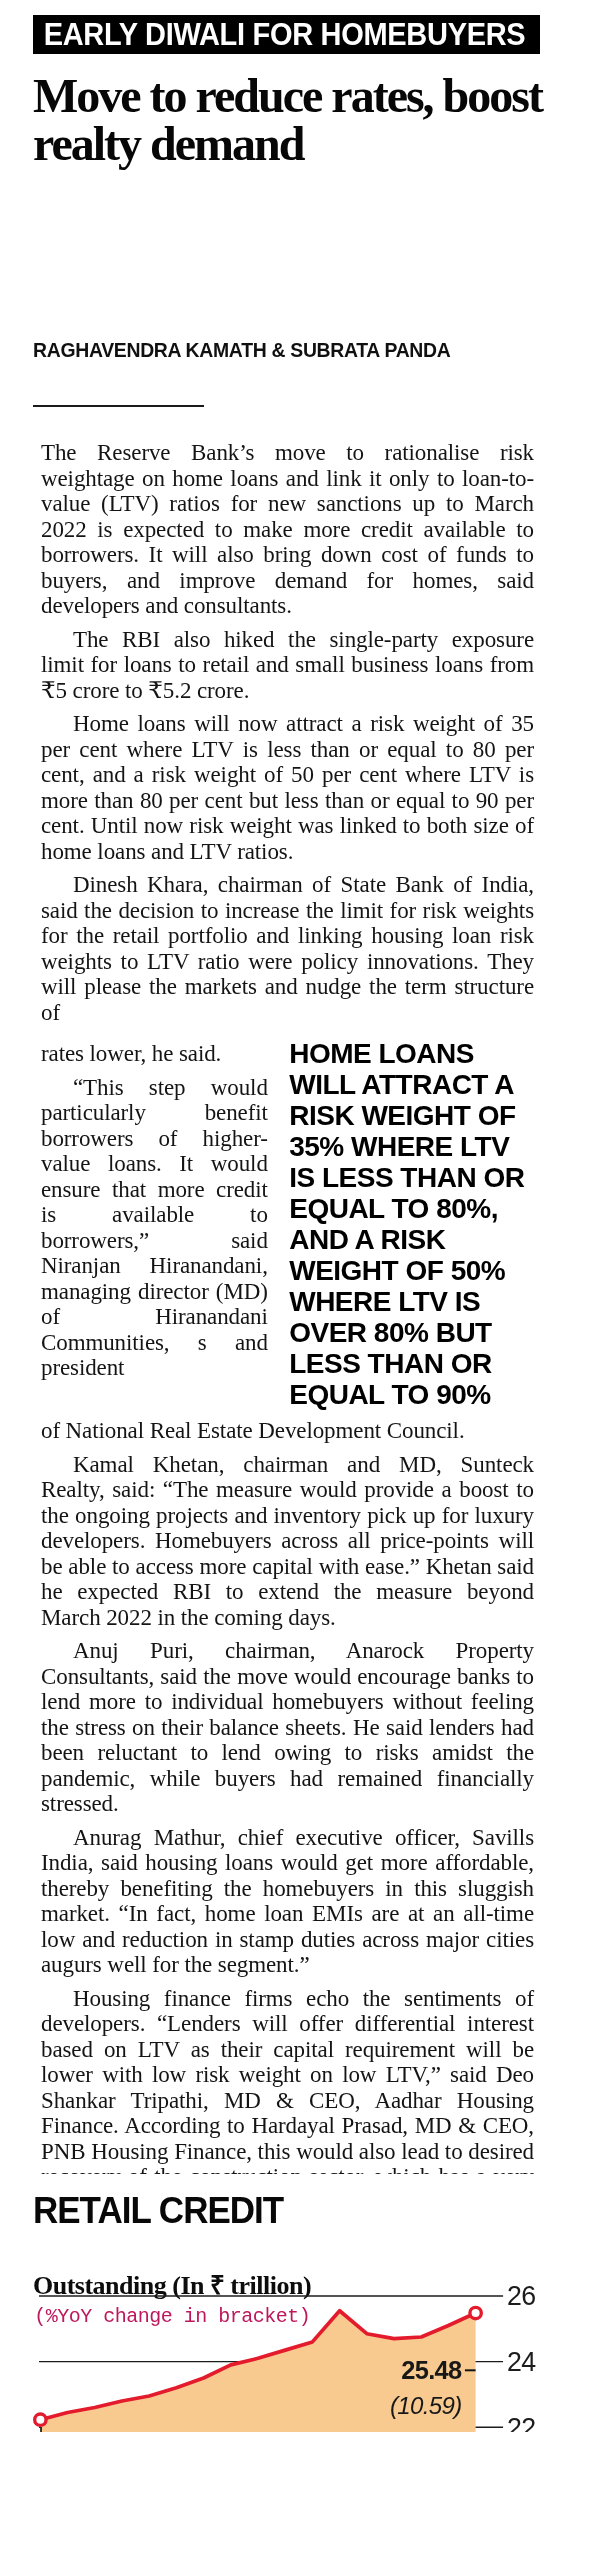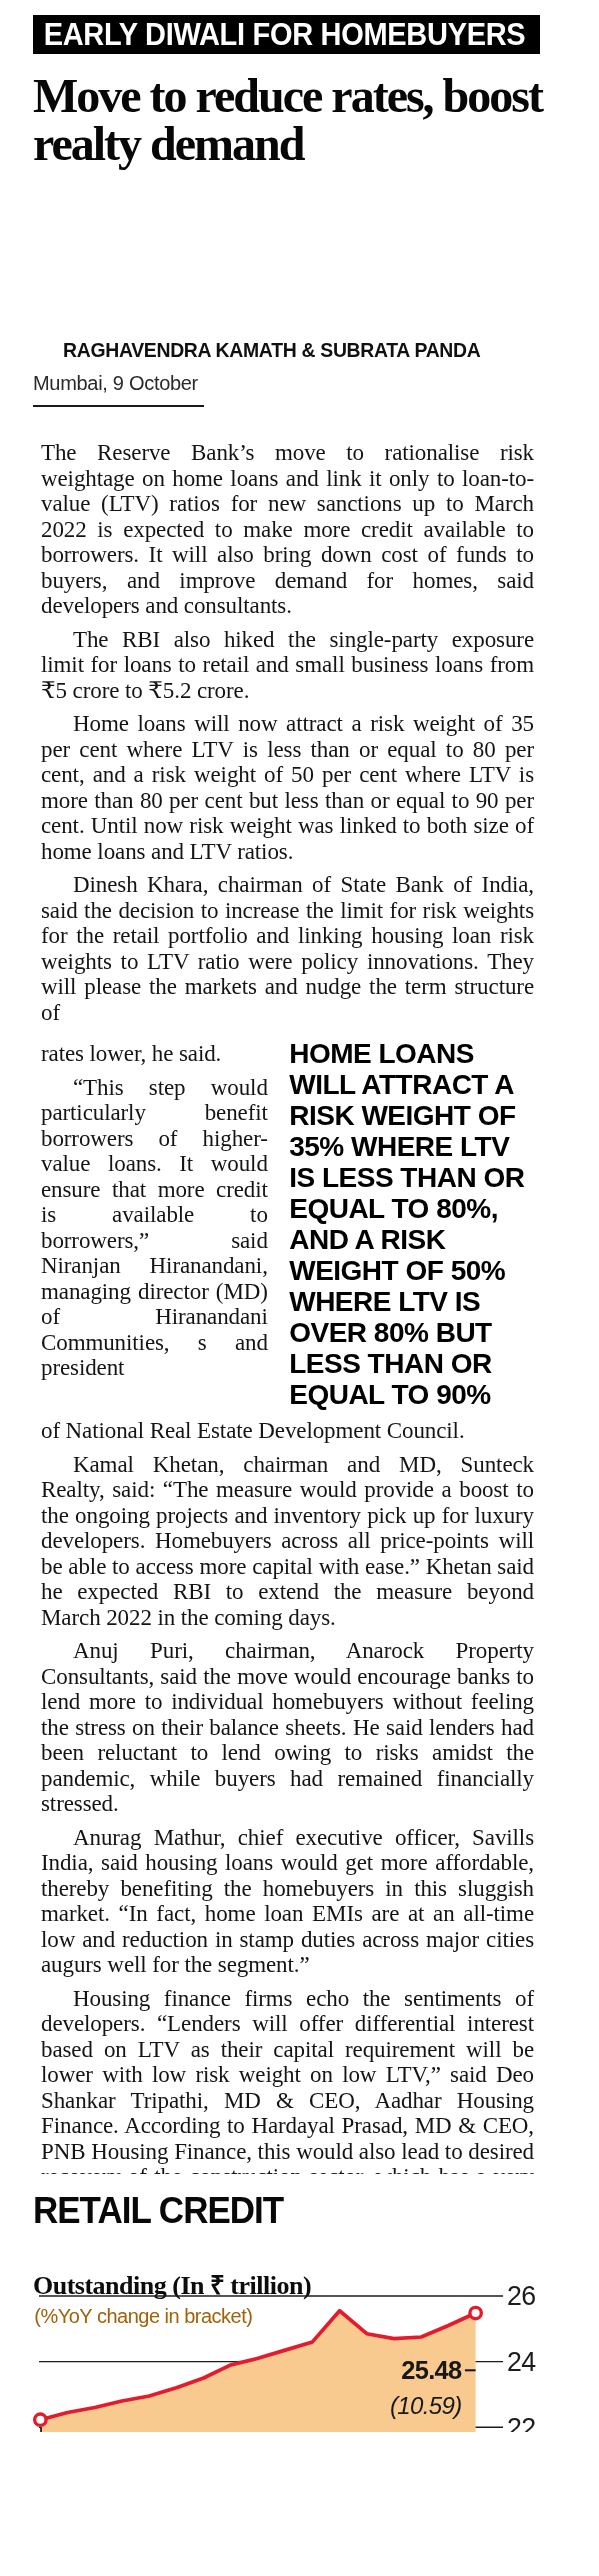--- a/index.html
+++ b/index.html
@@ -24,21 +24,21 @@
   }
   .headline {
     position:absolute; left:33px; top:72px; width:523px; margin:0;
     font-family:"Liberation Serif","DejaVu Serif",serif;
     font-weight:bold; font-size:48px; line-height:1.00;
     letter-spacing:-2px; color:#070707;
   }
   .byline {
     position:absolute; left:33px; top:339px; width:496px;
     font-family:"Liberation Sans","DejaVu Sans",sans-serif;
-    font-weight:bold; font-size:19.4px; letter-spacing:-0.3px; color:#101010;margin-left:30px;
+    font-weight:bold; font-size:19.4px; letter-spacing:-0.3px; color:#101010;
   }
   .dateline {
     position:absolute; left:33px; top:372px; width:335px;
     font-family:"Liberation Sans","DejaVu Sans",sans-serif;
     font-size:20px; letter-spacing:-0.3px; color:#2a2a2a;
   }
   .date-rule {
     position:absolute; left:33px; top:405px; width:171px; height:2px;
     background:#1a1a1a;
   }
@@ -70,22 +70,22 @@
     transform:scaleY(1.05); transform-origin:left top; white-space:nowrap;
   }
   .chart-sub {
     position:absolute; left:0; top:88px;
     font-family:Liberation Serif, serif;
     font-weight:bold; font-size:26px; letter-spacing:-0.5px; color:#0c0c0c;
     white-space:nowrap;
   }
   .chart-note {
     position:absolute; left:1.3px; top:127px; z-index:3;
-    font-family:Liberation Sans, sans-serif;
-    font-size:20px; letter-spacing:-0.5px; color:#a16207; white-space:nowrap;
+    font-family:Liberation Mono, monospace;
+    font-size:20px; letter-spacing:-0.5px; color:#be185d; white-space:nowrap;
   }
   .chart-svg { position:absolute; left:0; top:0; z-index:2; }
   
   .tick-label {
     font-family:"Liberation Sans","DejaVu Sans",sans-serif;
     font-size:40px; letter-spacing:-1px; fill:#1c1c1c;
   }
   .ann-val {
     font-family:"Liberation Sans","DejaVu Sans",sans-serif;
     font-weight:bold; font-size:38px; letter-spacing:-1px; fill:#181818;
@@ -108,21 +108,20 @@
 
 <div class="page">
 
   <div class="kicker">
     <span>EARLY DIWALI FOR HOMEBUYERS</span>
   </div>
 
   <h1 class="headline">Move to reduce rates, boost realty demand</h1>
 
   <div class="byline">RAGHAVENDRA KAMATH &amp; SUBRATA PANDA</div>
-  <div class="dateline">Mumbai, 9 October</div>
   <div class="date-rule"></div>
 
   <div class="article">
     <p>The Reserve Bank’s move to rationalise risk weightage on home loans and link it only to loan-to-value (LTV) ratios for new sanctions up to March 2022 is expected to make more credit available to borrowers. It will also bring down cost of funds to buyers, and improve demand for homes, said developers and consultants.</p>
     <p class="indent">The RBI also hiked the single-party exposure limit for loans to retail and small business loans from ₹5 crore to ₹5.2 crore.</p>
     <p class="indent">Home loans will now attract a risk weight of 35 per cent where LTV is less than or equal to 80 per cent, and a risk weight of 50 per cent where LTV is more than 80 per cent but less than or equal to 90 per cent. Until now risk weight was linked to both size of home loans and LTV ratios.</p>
     <p class="indent">Dinesh Khara, chairman of State Bank of India, said the decision to increase the limit for risk weights for the retail portfolio and linking housing loan risk weights to LTV ratio were policy innovations. They will please the markets and nudge the term structure of</p>
 
     <div class="wrap-row">
       <div class="wrap-left">

